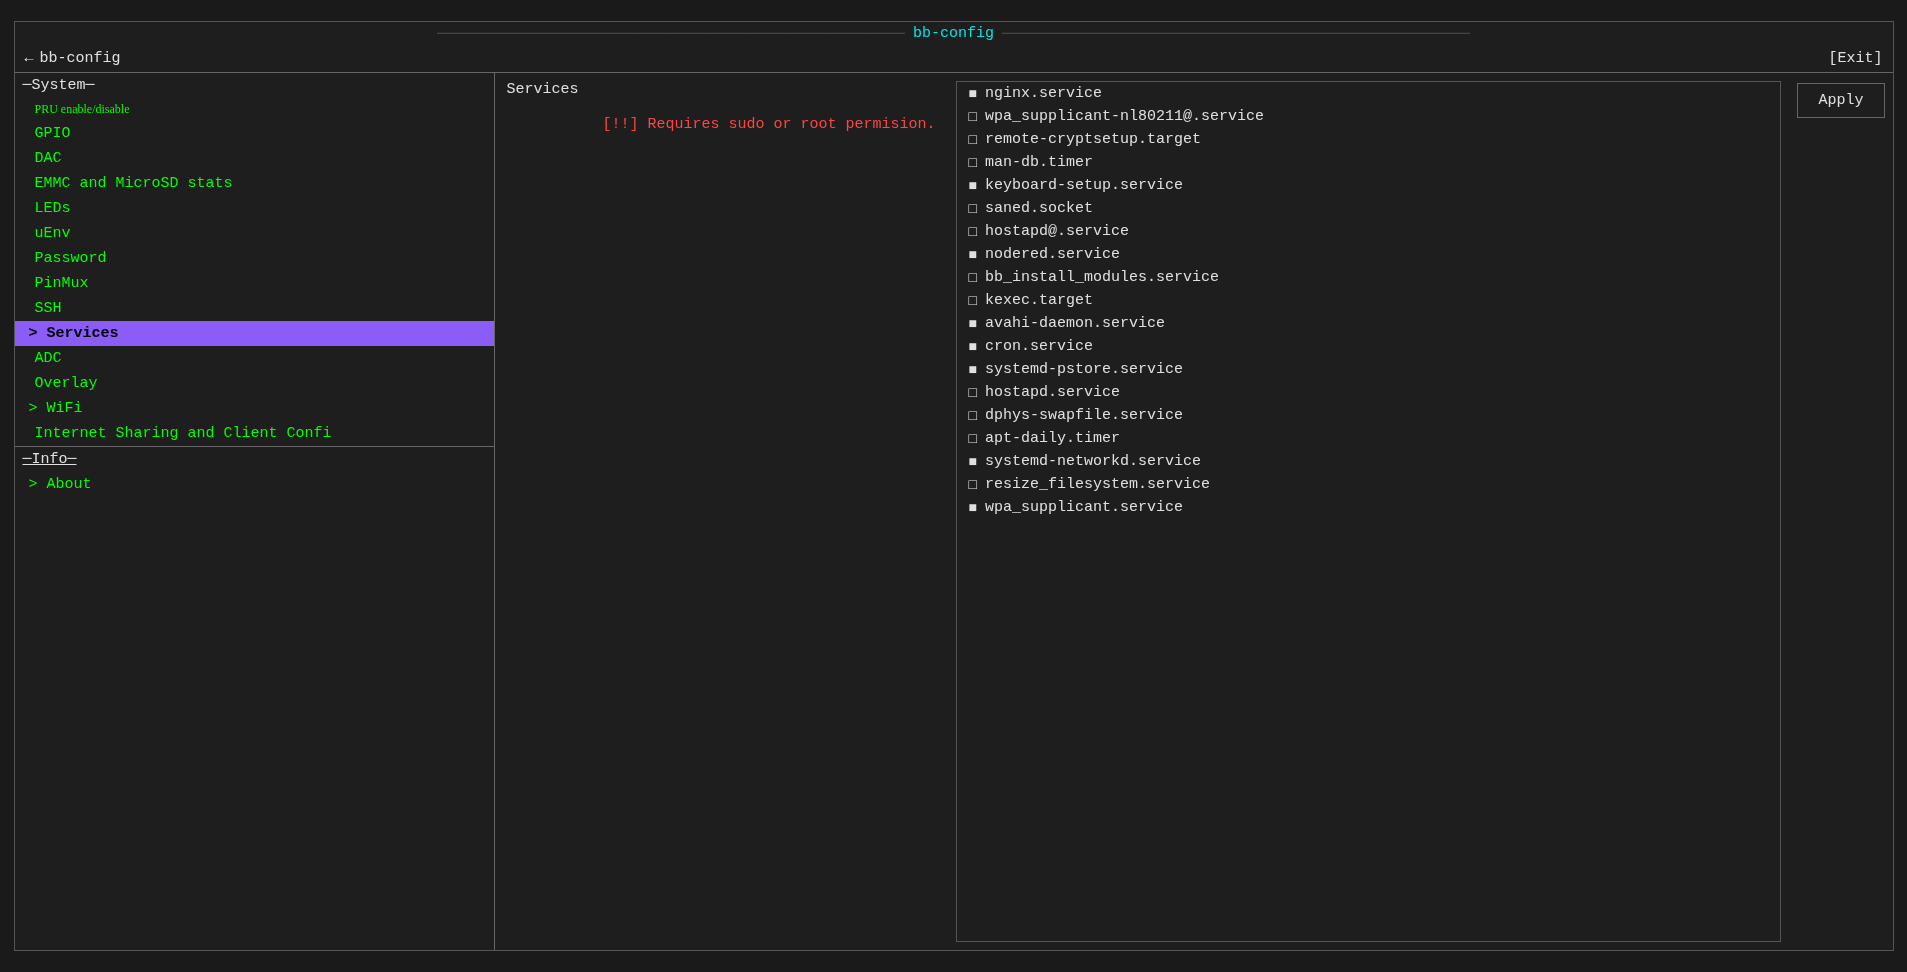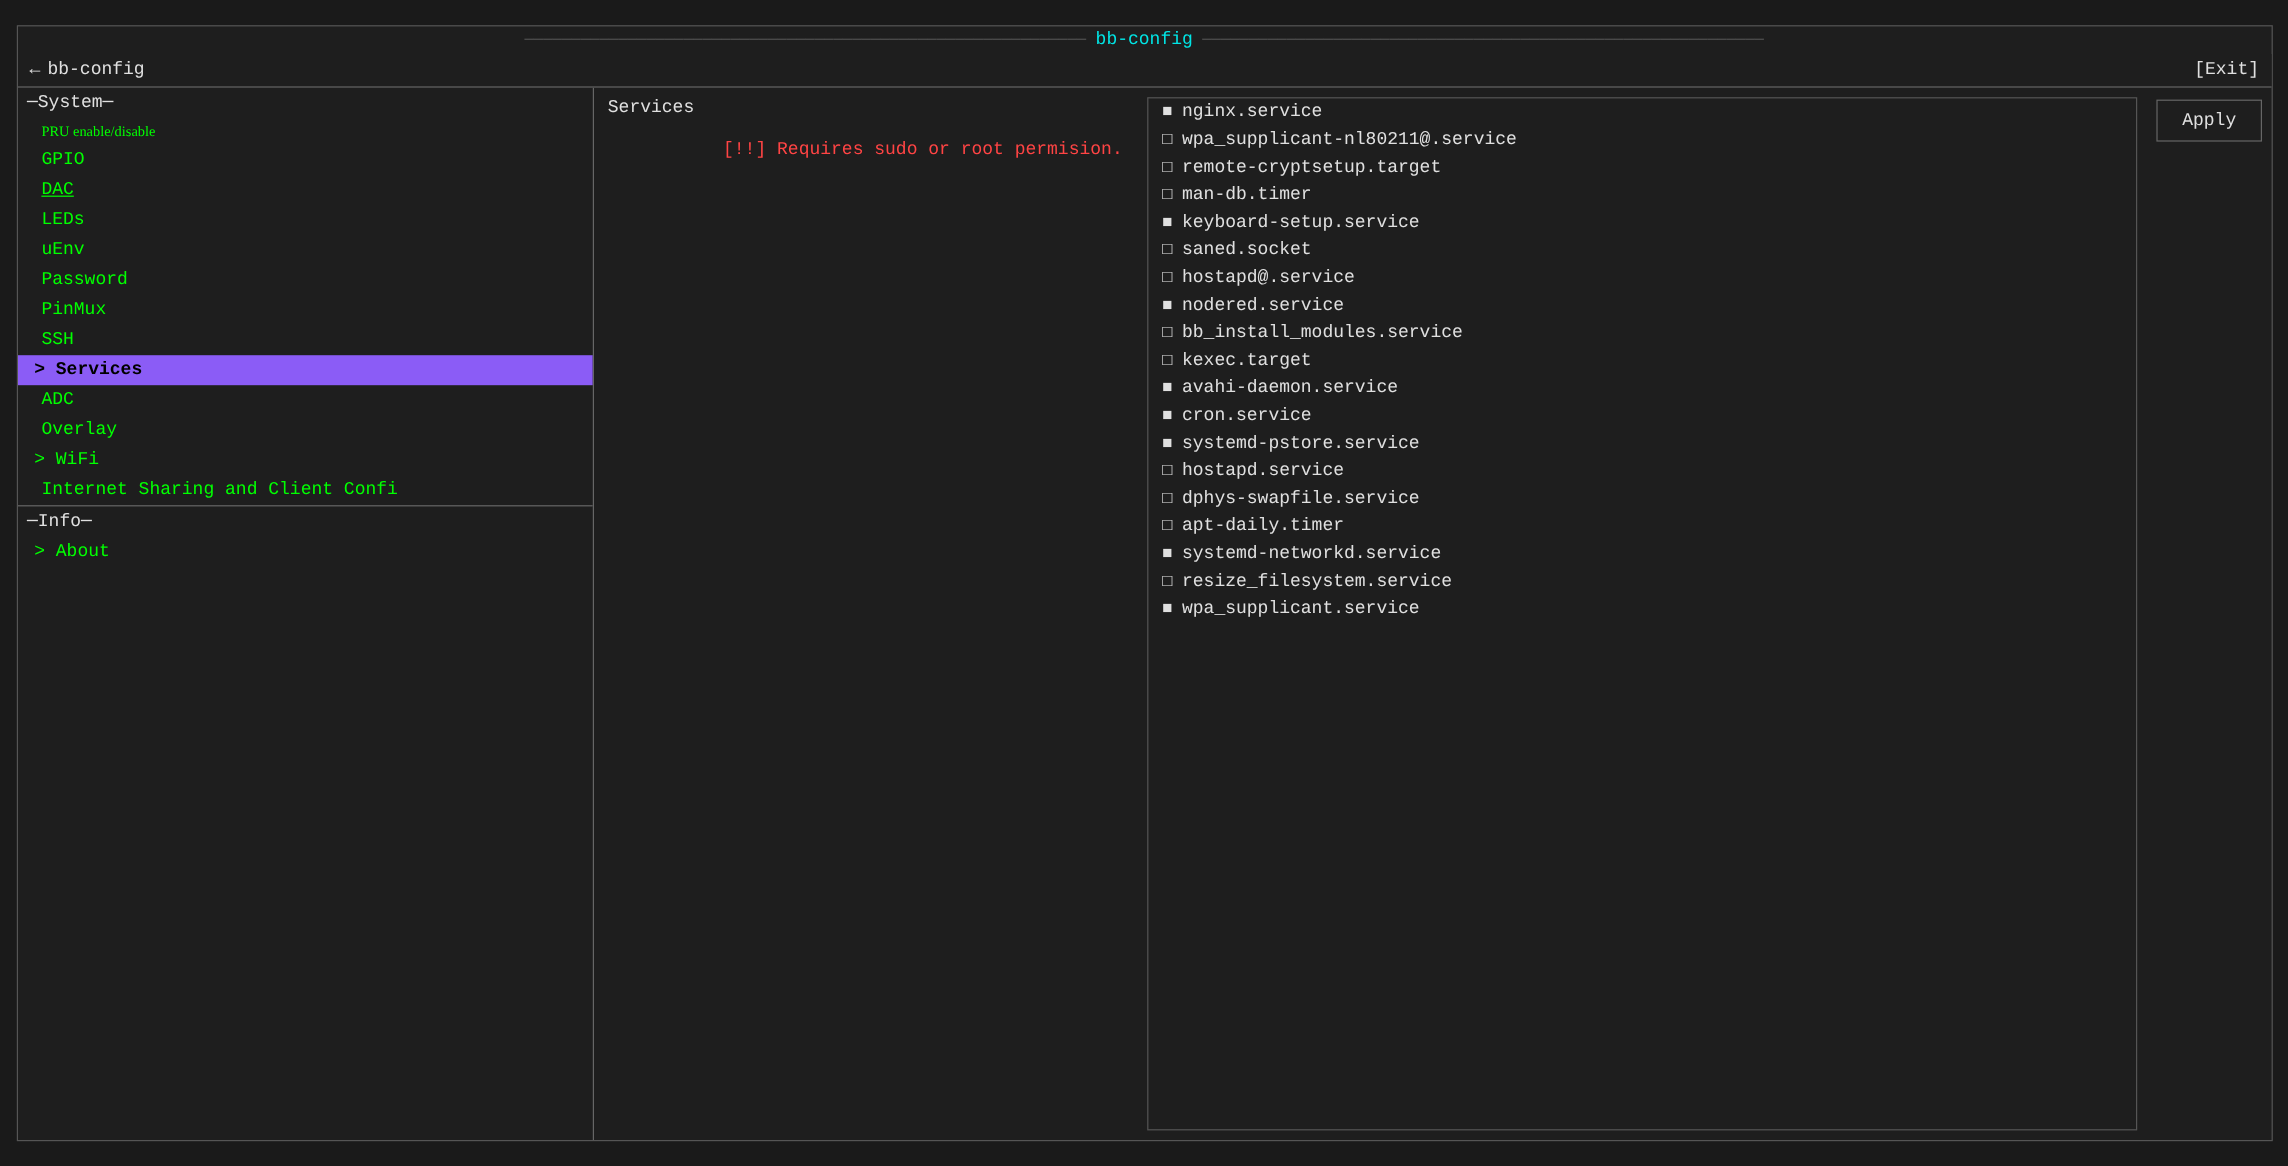--- a/index.html
+++ b/index.html
@@ -34,34 +34,35 @@
     </div>
 
     <div style="display:flex;flex:1;overflow:hidden;">
 
       <div style="width:480px;min-width:480px;border-right:1px solid #666;overflow-y:auto;font-family:'Courier New',monospace;">
 
         <div style="color:#e0e0e0;padding:4px 8px;font-size:15px;">─System─</div>
 
         <div style="padding:4px 8px 4px 20px;color:#00ff00;cursor:pointer;font-size:12px;font-family:Liberation Serif, serif;"> PRU enable/disable</div>
         <div style="padding:4px 8px 4px 20px;color:#00ff00;cursor:pointer;font-size:15px;"> GPIO</div>
-        <div style="padding:4px 8px 4px 20px;color:#00ff00;cursor:pointer;font-size:15px;text-decoration:underline;"> DAC</div>
+        <div style="padding:4px 8px 4px 20px;color:#00ff00;cursor:pointer;font-size:15px;"> DAC</div>
+        <div style="padding:4px 8px 4px 20px;color:#00ff00;cursor:pointer;font-size:15px;"> EMMC and MicroSD stats</div>
         <div style="padding:4px 8px 4px 20px;color:#00ff00;cursor:pointer;font-size:15px;"> LEDs</div>
         <div style="padding:4px 8px 4px 20px;color:#00ff00;cursor:pointer;font-size:15px;"> uEnv</div>
         <div style="padding:4px 8px 4px 20px;color:#00ff00;cursor:pointer;font-size:15px;"> Password</div>
         <div style="padding:4px 8px 4px 20px;color:#00ff00;cursor:pointer;font-size:15px;"> PinMux</div>
         <div style="padding:4px 8px 4px 20px;color:#00ff00;cursor:pointer;font-size:15px;"> SSH</div>
         <div style="padding:4px 8px 4px 14px;background:#8b5cf6;color:#000;cursor:pointer;font-size:15px;font-weight:bold;">&gt; Services</div>
         <div style="padding:4px 8px 4px 20px;color:#00ff00;cursor:pointer;font-size:15px;"> ADC</div>
         <div style="padding:4px 8px 4px 20px;color:#00ff00;cursor:pointer;font-size:15px;"> Overlay</div>
 
         <div style="padding:4px 8px 4px 14px;color:#00ff00;cursor:pointer;font-size:15px;">&gt; WiFi</div>
         <div style="padding:4px 8px 4px 20px;color:#00ff00;cursor:pointer;font-size:15px;"> Internet Sharing and Client Confi</div>
 
-        <div style="color:#e0e0e0;padding:4px 8px;font-size:15px;border-top:1px solid #666;">─Info─</div>
+        <div style="color:#e0e0e0;padding:4px 8px;font-size:15px;border-top:1px solid #666;text-decoration:underline;">─Info─</div>
         <div style="padding:4px 8px 4px 14px;color:#00ff00;cursor:pointer;font-size:15px;">&gt; About</div>
 
       </div>
 
       <div style="flex:1;display:flex;flex-direction:row;overflow:hidden;padding:4px 0;">
         <div style="color:#e0e0e0;padding:4px 12px;font-size:15px;font-family:'Courier New',monospace;">Services</div>
         <div style="color:#ff4444;padding:6px 12px;font-size:15px;font-family:'Courier New',monospace;margin-top:33px;">[!!] Requires sudo or root permision.</div>
 
         <div style="flex:1;overflow-y:auto;border:1px solid #555;margin:4px 8px;font-family:'Courier New',monospace;">
 

